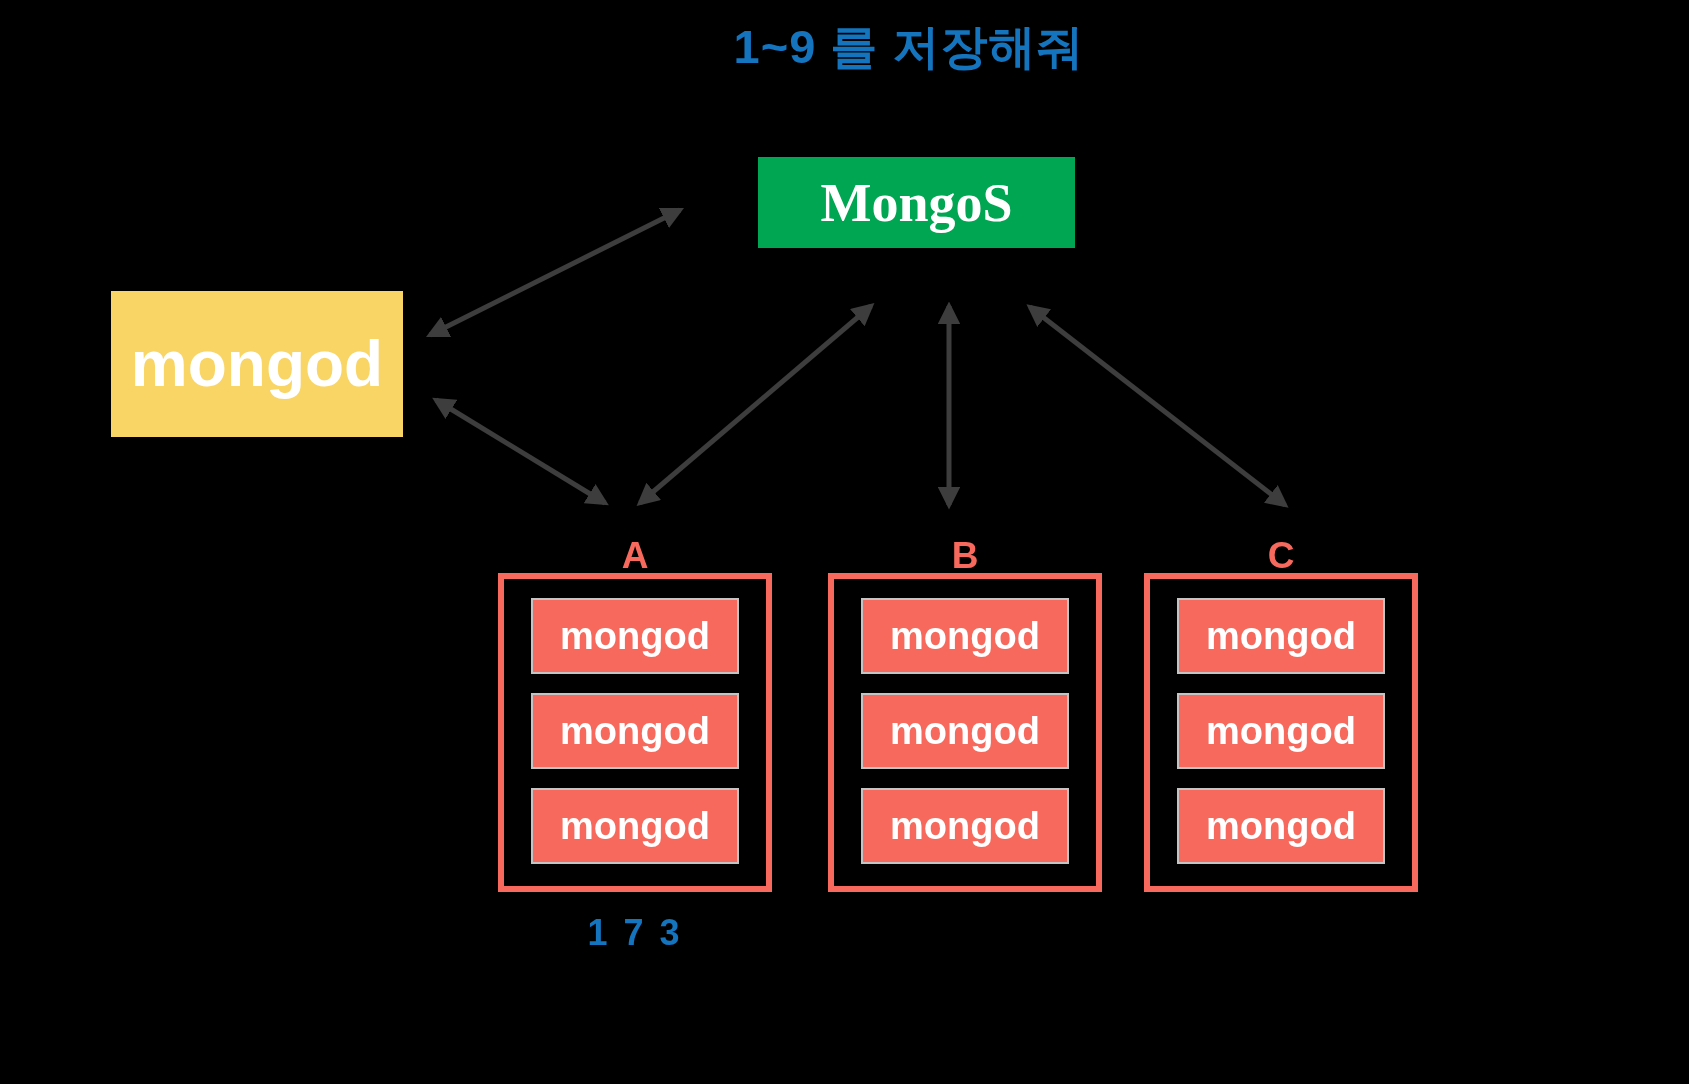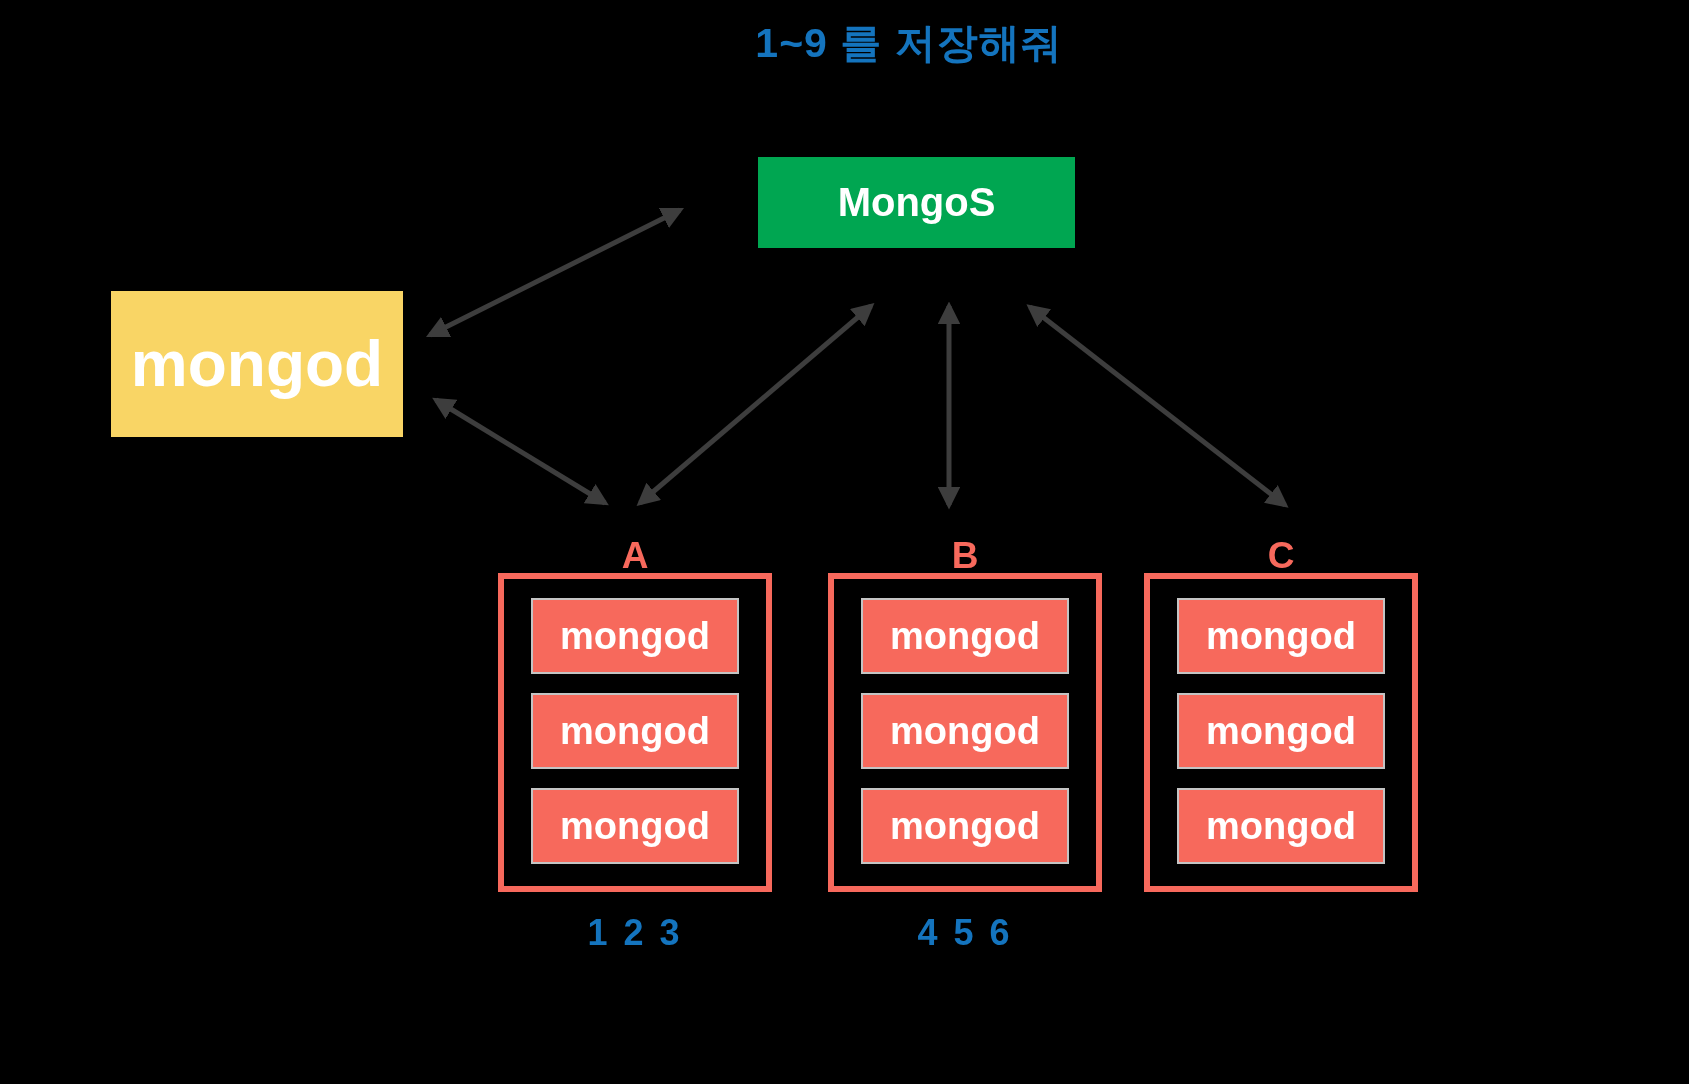--- a/index.html
+++ b/index.html
@@ -23,39 +23,40 @@
     background: var(--background);
     overflow: hidden;
   }
 
   .title {
     position: absolute;
     left: 909px;
     top: 16px;
     transform: translateX(-50%);
     white-space: nowrap;
-    font-size: 41px;
+    font-size: 47px;
     font-weight: bold;
     letter-spacing: 1px;
     color: var(--text-blue);
   }
 
   .router-box {
     position: absolute;
     left: 758px;
     top: 157px;
     width: 317px;
     height: 91px;
     background: var(--router-bg);
     color: var(--text-white);
-    font-size: 40px;
+    font-size: 54px;
     font-weight: bold;
     display: flex;
     align-items: center;
     justify-content: center;
+    font-family: Liberation Serif, serif;
   }
 
   .client-box {
     position: absolute;
     left: 111px;
     top: 291px;
     width: 292px;
     height: 146px;
     background: var(--client-bg);
     color: var(--text-white);
@@ -153,29 +154,28 @@
 
   <div class="client-box">
     <span>mongod</span>
   </div>
 
   <div class="shard a">
     <div class="shard-label">A</div>
     <div class="node">mongod</div>
     <div class="node">mongod</div>
     <div class="node">mongod</div>
-    <div class="shard-keys">1 2 3</div>
+    <div class="shard-keys">1 7 3</div>
   </div>
 
   <div class="shard b">
     <div class="shard-label">B</div>
     <div class="node">mongod</div>
     <div class="node">mongod</div>
     <div class="node">mongod</div>
-    <div class="shard-keys">4 5 6</div>
   </div>
 
   <div class="shard c">
     <div class="shard-label">C</div>
     <div class="node">mongod</div>
     <div class="node">mongod</div>
     <div class="node">mongod</div>
   </div>
 
 </div>

